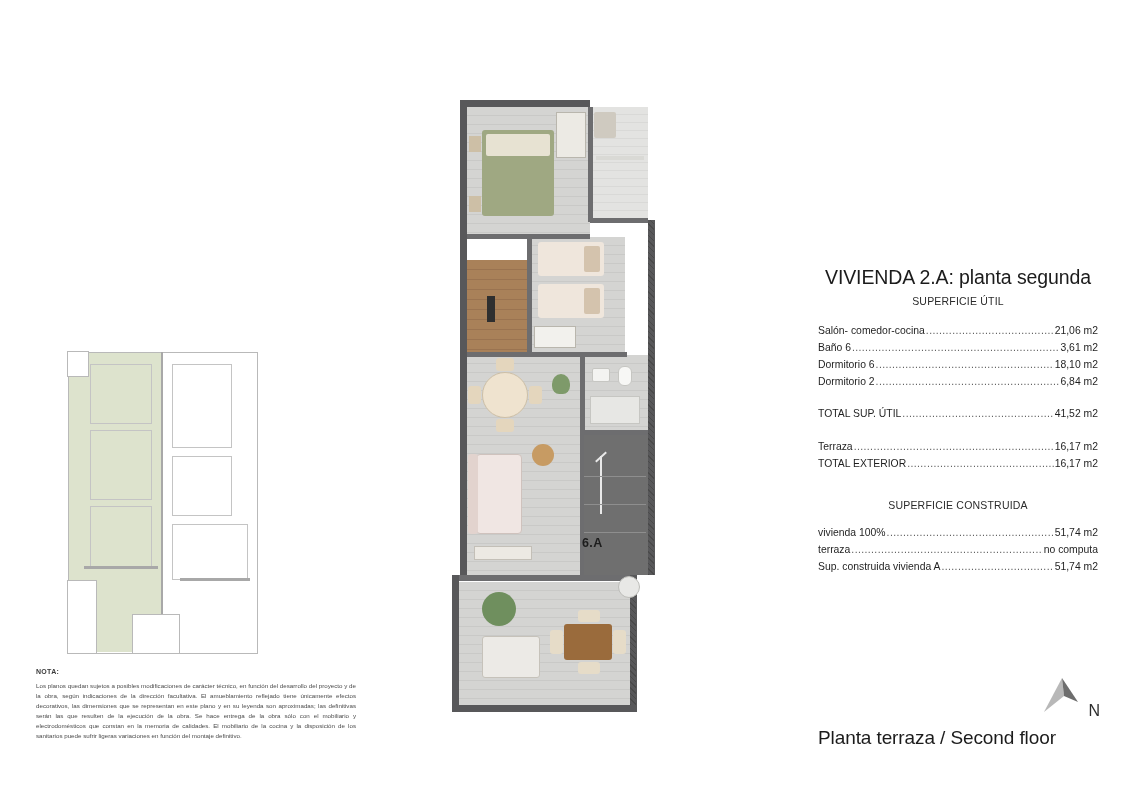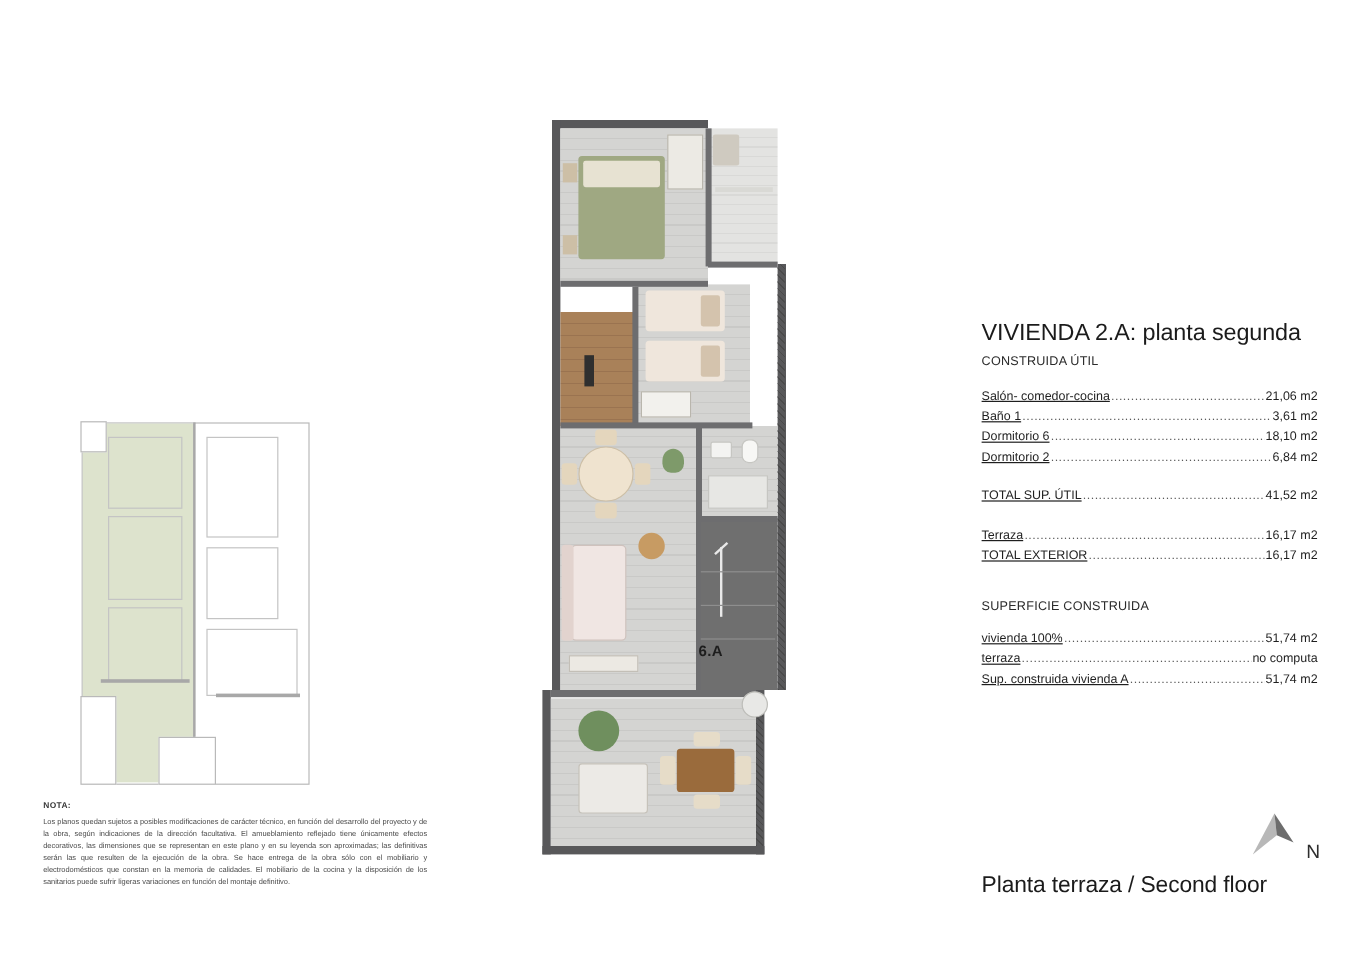--- a/index.html
+++ b/index.html
@@ -118,20 +118,21 @@
       transparent 1px, transparent 4px
     );
   }
 
   
   #info {
     position: absolute;
     left: 818px;
     top: 266px;
     width: 280px;
+    text-align: center;
   }
   #info h1 {
     margin: 0 0 6px 0;
     font-size: 19.5px;
     font-weight: normal;
     letter-spacing: -0.1px;
     color: #1b1b1b;
   }
   #info h2 {
     margin: 0 0 16px 0;
@@ -142,21 +143,21 @@
   }
   #info h2.second { margin-top: 26px; margin-bottom: 14px; }
   .row {
     display: flex;
     align-items: baseline;
     font-size: 10.4px;
     color: #1f1f1f;
     line-height: 1.62;
     white-space: nowrap;
   }
-  .row .lbl { flex: 0 0 auto; text-decoration: underline; }
+  .row .lbl { flex: 0 0 auto; }
   .row .dots {
     flex: 1 1 auto;
     overflow: hidden;
     font-size: 10.4px;
     letter-spacing: .4px;
     color: #5a5a5a;
     margin: 0 1px;
     line-height: 1;
   }
   .row .val { flex: 0 0 auto; }
@@ -293,30 +294,30 @@
   <div class="furn" style="left:126px;top:510px;width:22px;height:12px;background:#e6dcc8;border-radius:3px;"></div>
   <div class="furn" style="left:126px;top:562px;width:22px;height:12px;background:#e6dcc8;border-radius:3px;"></div>
   <div class="furn" style="left:166px;top:476px;width:22px;height:22px;background:#e8e8e6;border:1px solid #bdbdb9;border-radius:50%;"></div>
 
   <div class="furn" style="left:142px;top:12px;width:22px;height:26px;background:#cfcac0;border-radius:2px;"></div>
   <div class="furn" style="left:144px;top:56px;width:48px;height:4px;background:#d9d9d5;"></div>
 </div>
 
 <div id="info">
   <h1>VIVIENDA 2.A: planta segunda</h1>
-  <h2>CONSTRUIDA ÚTIL</h2>
+  <h2>SUPERFICIE ÚTIL</h2>
 
   <div>
     <div class="row">
       <span class="lbl">Salón- comedor-cocina</span>
       <span class="dots">................................................................</span>
       <span class="val">21,06 m2</span>
     </div>
     <div class="row">
-      <span class="lbl">Baño 1</span>
+      <span class="lbl">Baño 6</span>
       <span class="dots">................................................................</span>
       <span class="val">3,61 m2</span>
     </div>
     <div class="row">
       <span class="lbl">Dormitorio 6</span>
       <span class="dots">................................................................</span>
       <span class="val">18,10 m2</span>
     </div>
     <div class="row">
       <span class="lbl">Dormitorio 2</span>

